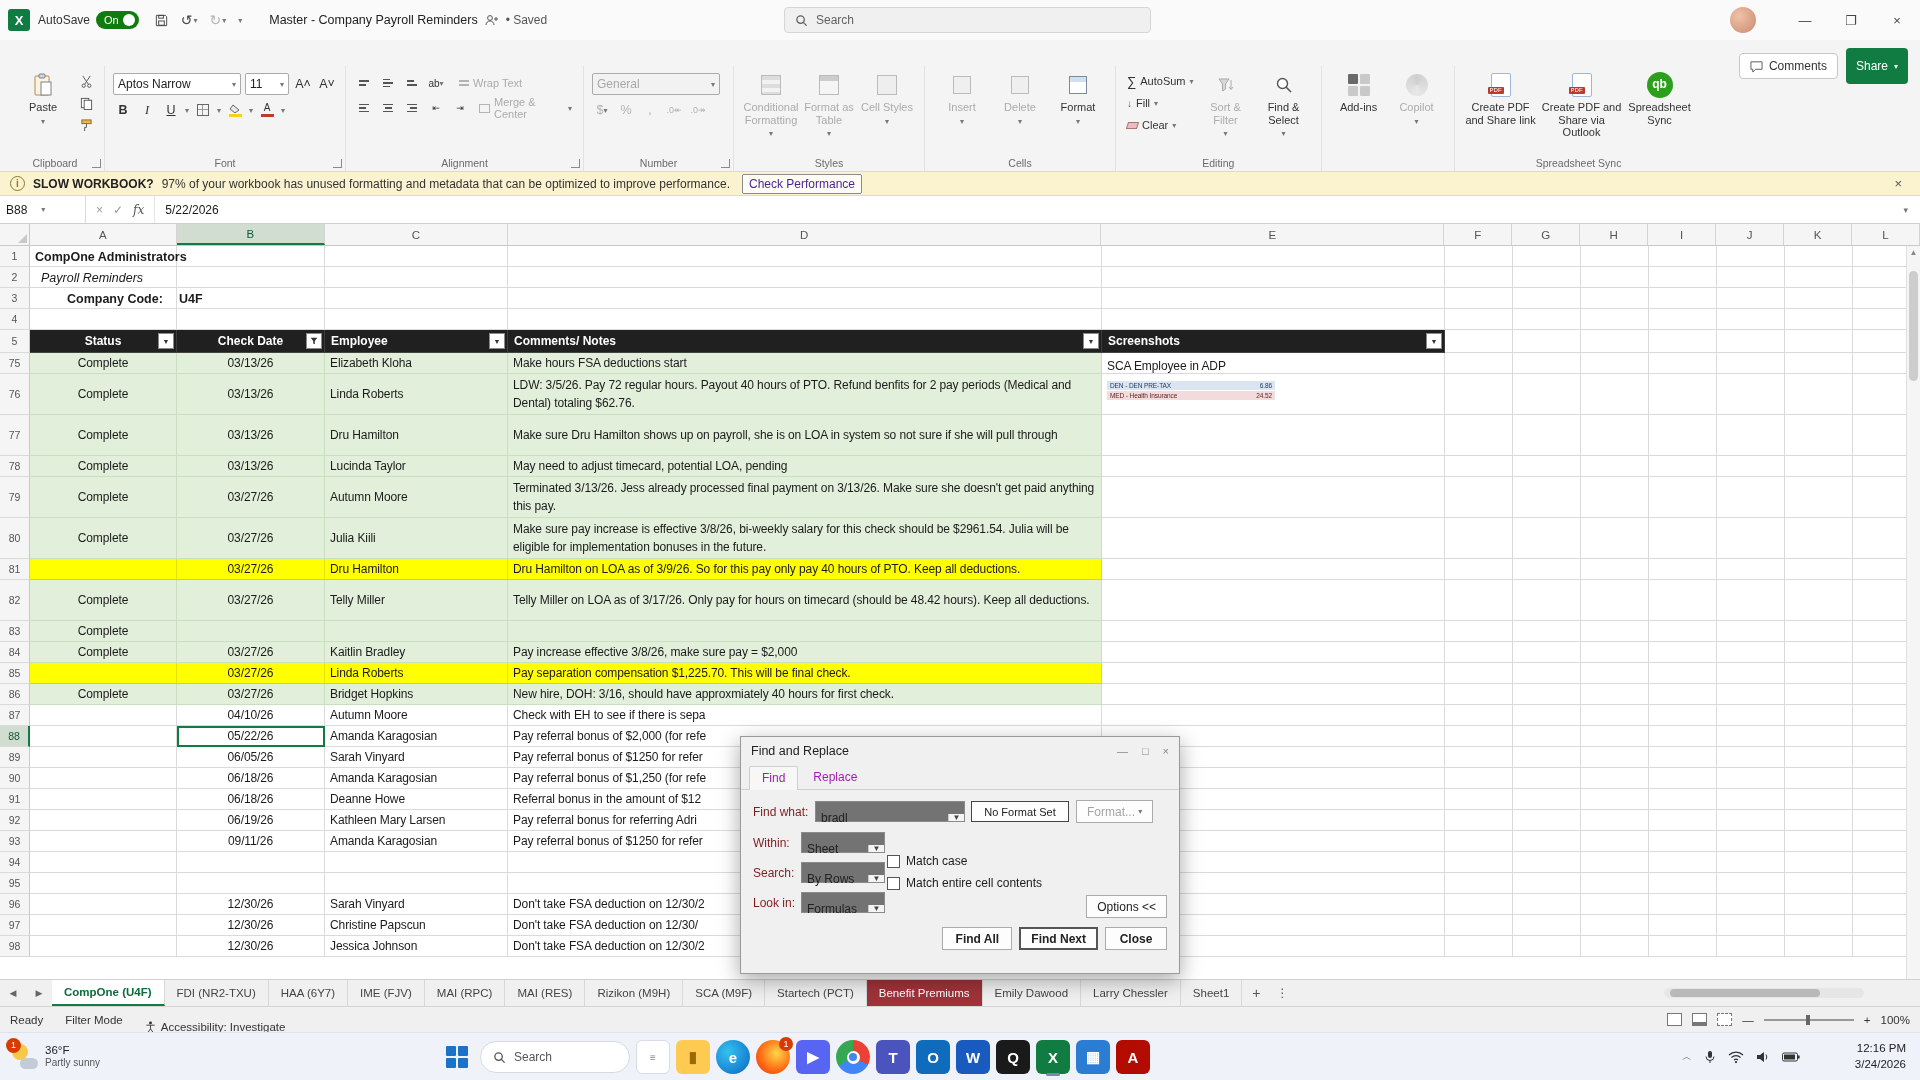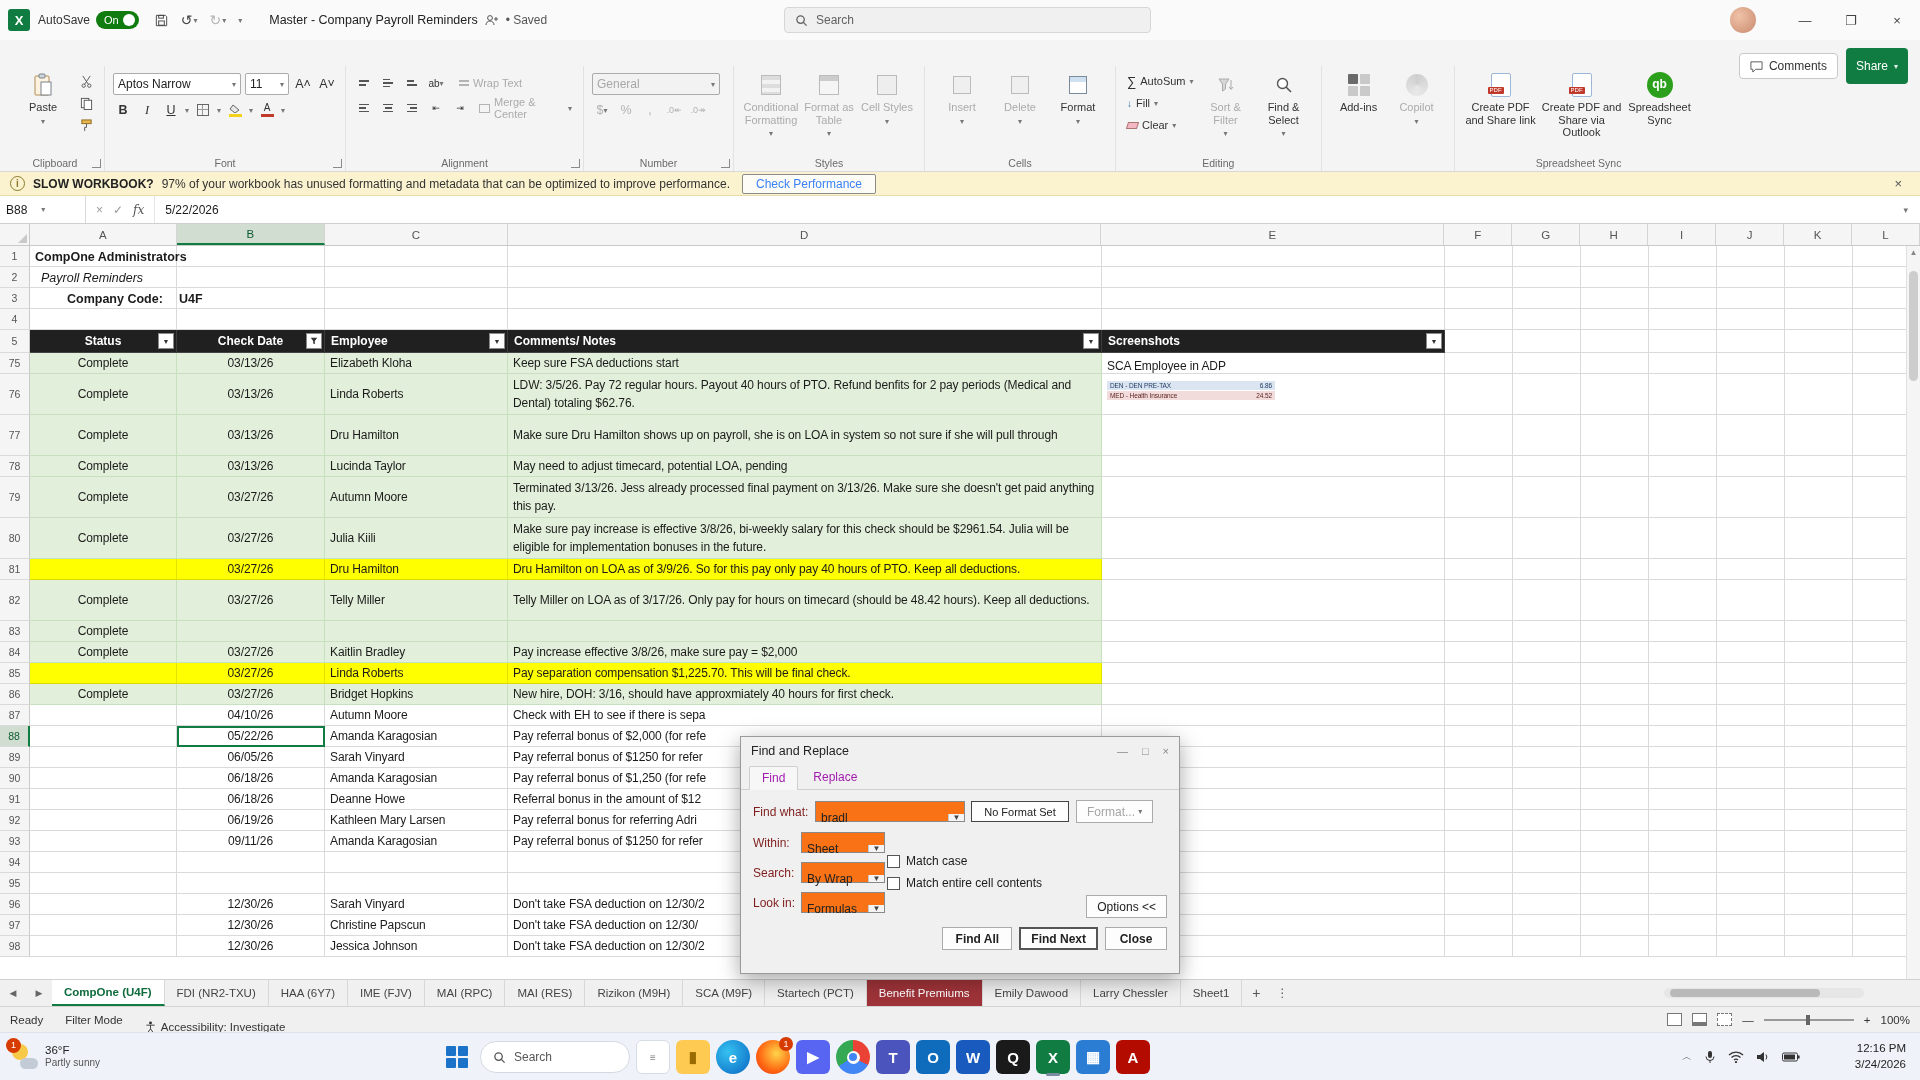--- a/index.html
+++ b/index.html
@@ -59,21 +59,21 @@
   .addins-ic i { background:#c9c9c9; border-radius:1px; }
   .addins-ic i:first-child { background:#6a6a6a; }
   .pdf-ic { position:relative; width:20px; height:24px; background:#fff; border:1px solid #9db7d8; border-radius:2px; }
   .pdf-ic::after { content:"PDF"; position:absolute; bottom:2px; left:-4px; background:#c0392b; color:#fff; font-size:6px; padding:0 2px; border-radius:1px; }
 
   
   .warnbar { height:24px; background:#FBF3D0; border-bottom:1px solid #e6dcae; display:flex; align-items:center; gap:8px; padding:0 10px; font-size:12px; flex:0 0 auto; }
   .warn-ico { width:15px; height:15px; border-radius:50%; border:1px solid #8a7a2a; color:#8a7a2a; font-size:10px; display:flex; align-items:center; justify-content:center; font-weight:bold; }
   .warn-title { font-weight:bold; color:#222; }
   .warn-msg { color:#333; }
-  .warn-btn { border:1px solid #8a8a8a; background:#fdfcf7; border-radius:2px; font-size:12px; padding:2px 13px; margin-left:4px; color:#3b82f6; }
+  .warn-btn { border:1px solid #8a8a8a; background:#fdfcf7; border-radius:2px; font-size:12px; padding:2px 6px; margin-left:4px; color:#4c1d95; }
   .warn-x { margin-left:auto; color:#555; font-size:13px; padding:0 8px; }
 
   
   .fbar { height:28px; background:#fff; border-bottom:1px solid #cfcfcf; display:flex; align-items:stretch; flex:0 0 auto; }
   .namebox { width:86px; border-right:1px solid #d9d9d9; display:flex; align-items:center; padding:0 6px; font-size:12px; gap:14px; }
   .fbar-icons { display:flex; align-items:center; gap:10px; padding:0 10px; border-right:1px solid #e5e5e5; color:#9a9a9a; font-size:12px; }
   .fx { font-family:"DejaVu Serif",serif; font-style:italic; color:#555; }
   .fval { display:flex; align-items:center; padding:0 10px; font-size:12px; }
   .fexp { margin-left:auto; display:flex; align-items:center; padding:0 12px; color:#777; font-size:9px; }
 
@@ -160,21 +160,21 @@
   
   .dialog { position:absolute; left:740px; top:736px; width:440px; height:238px; background:#f0f0f0; border:1px solid #9a9a9a; box-shadow:0 6px 20px rgba(0,0,0,.35); z-index:50; font-size:12px; }
   .dlg-title { height:28px; display:flex; align-items:center; padding:0 10px; font-size:12.5px; color:#222; }
   .dlg-ctrls { margin-left:auto; display:flex; gap:14px; color:#888; font-size:11px; }
   .dlg-tabs { display:flex; padding:0 8px; border-bottom:1px solid #cfcfcf; gap:2px; }
   .dtab { padding:4px 12px 5px; color:#a21caf; border:1px solid transparent; border-bottom:none; font-size:12px; }
   .dtab.active { background:#f7f7f7; border-color:#cfcfcf; border-radius:2px 2px 0 0; position:relative; top:1px; }
   .dlg-body { padding:10px 12px 12px; position:relative; height:170px; }
   .drow { display:flex; align-items:center; margin-bottom:9px; }
   .dlabel { width:62px; color:#7f1d1d; }
-  .dcombo { background:#f97316; border:1px solid #8a8a8a; height:21px; display:flex; align-items:center; padding:12px 0 0 5px; color:#222; }
+  .dcombo { background:#737373; border:1px solid #8a8a8a; height:21px; display:flex; align-items:center; padding:12px 0 0 5px; color:#222; }
   .dcombo .dcaret { margin-left:auto; width:16px; height:100%; border-left:1px solid #c9c9c9; display:flex; align-items:center; justify-content:center; font-size:8px; color:#444; background:#f4f4f4; }
   .fw-combo { width:150px; }
   .sm-combo { width:84px; }
   .fmt-preview { width:98px; height:21px; border:1px solid #444; display:flex; align-items:center; justify-content:center; font-size:11px; color:#222; background:#fdfdfd; margin-left:6px; }
   .dbtn { border:1px solid #ababab; background:#fdfdfd; height:23px; display:inline-flex; align-items:center; justify-content:center; padding:0 10px; color:#222; font-size:12px; }
   .dbtn.dis { color:#a5a5a5; }
   .dbtn.default { border:2px solid #555; }
   .chkrow { display:flex; align-items:center; gap:6px; }
   .chk { width:13px; height:13px; border:1px solid #555; background:#fff; }
   .dlg-buttons { position:absolute; right:12px; bottom:10px; display:flex; gap:7px;font-weight:bold; }
@@ -699,21 +699,21 @@
           <div class="cell ca">
             <span>Complete</span>
           </div>
           <div class="cell cb">
             <span>03/13/26</span>
           </div>
           <div class="cell cc">
             <span>Elizabeth Kloha</span>
           </div>
           <div class="cell cd">
-            <span>Keep sure FSA deductions start</span>
+            <span>Make hours FSA deductions start</span>
           </div>
           <div class="cell ce">
             <span class="shot-caption">SCA Employee in ADP</span>
           </div>
           <div class="cell cf"></div>
           <div class="cell cf"></div>
           <div class="cell cf"></div>
           <div class="cell cf"></div>
           <div class="cell cf"></div>
           <div class="cell cf"></div>
@@ -1396,21 +1396,21 @@
 in-top:14px">
         <span class="dlabel" style="width:48px">Within:</span>
         <span class="dcombo sm-combo">
             <span>Sheet</span>
             <span class="dcaret">▼</span>
           </span>
       </div>
       <div class="drow">
         <span class="dlabel" style="width:48px">Search:</span>
         <span class="dcombo sm-combo">
-            <span>By Wrap</span>
+            <span>By Rows</span>
             <span class="dcaret">▼</span>
           </span>
       </div>
       <div class="drow">
         <span class="dlabel" style="width:48px">Look in:</span>
         <span class="dcombo sm-combo">
             <span>Formulas</span>
             <span class="dcaret">▼</span>
           </span>
       </div>

